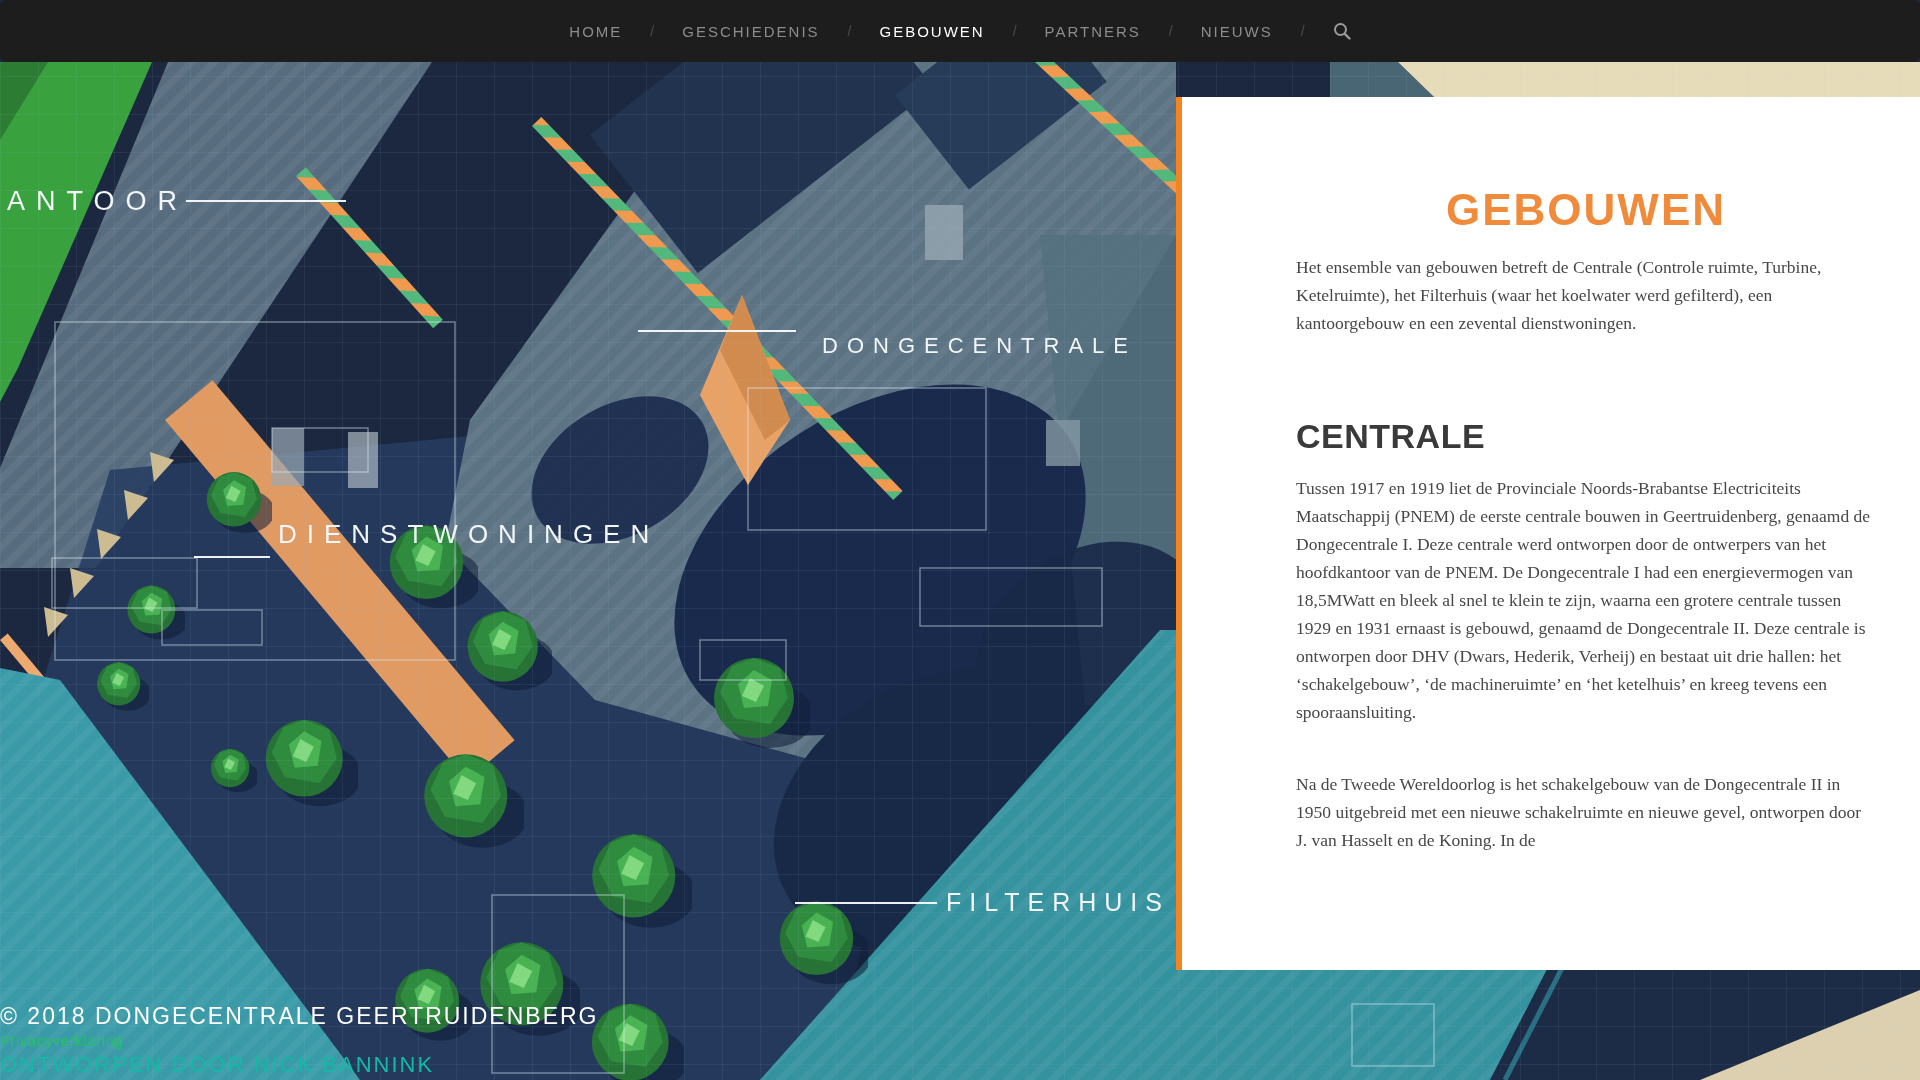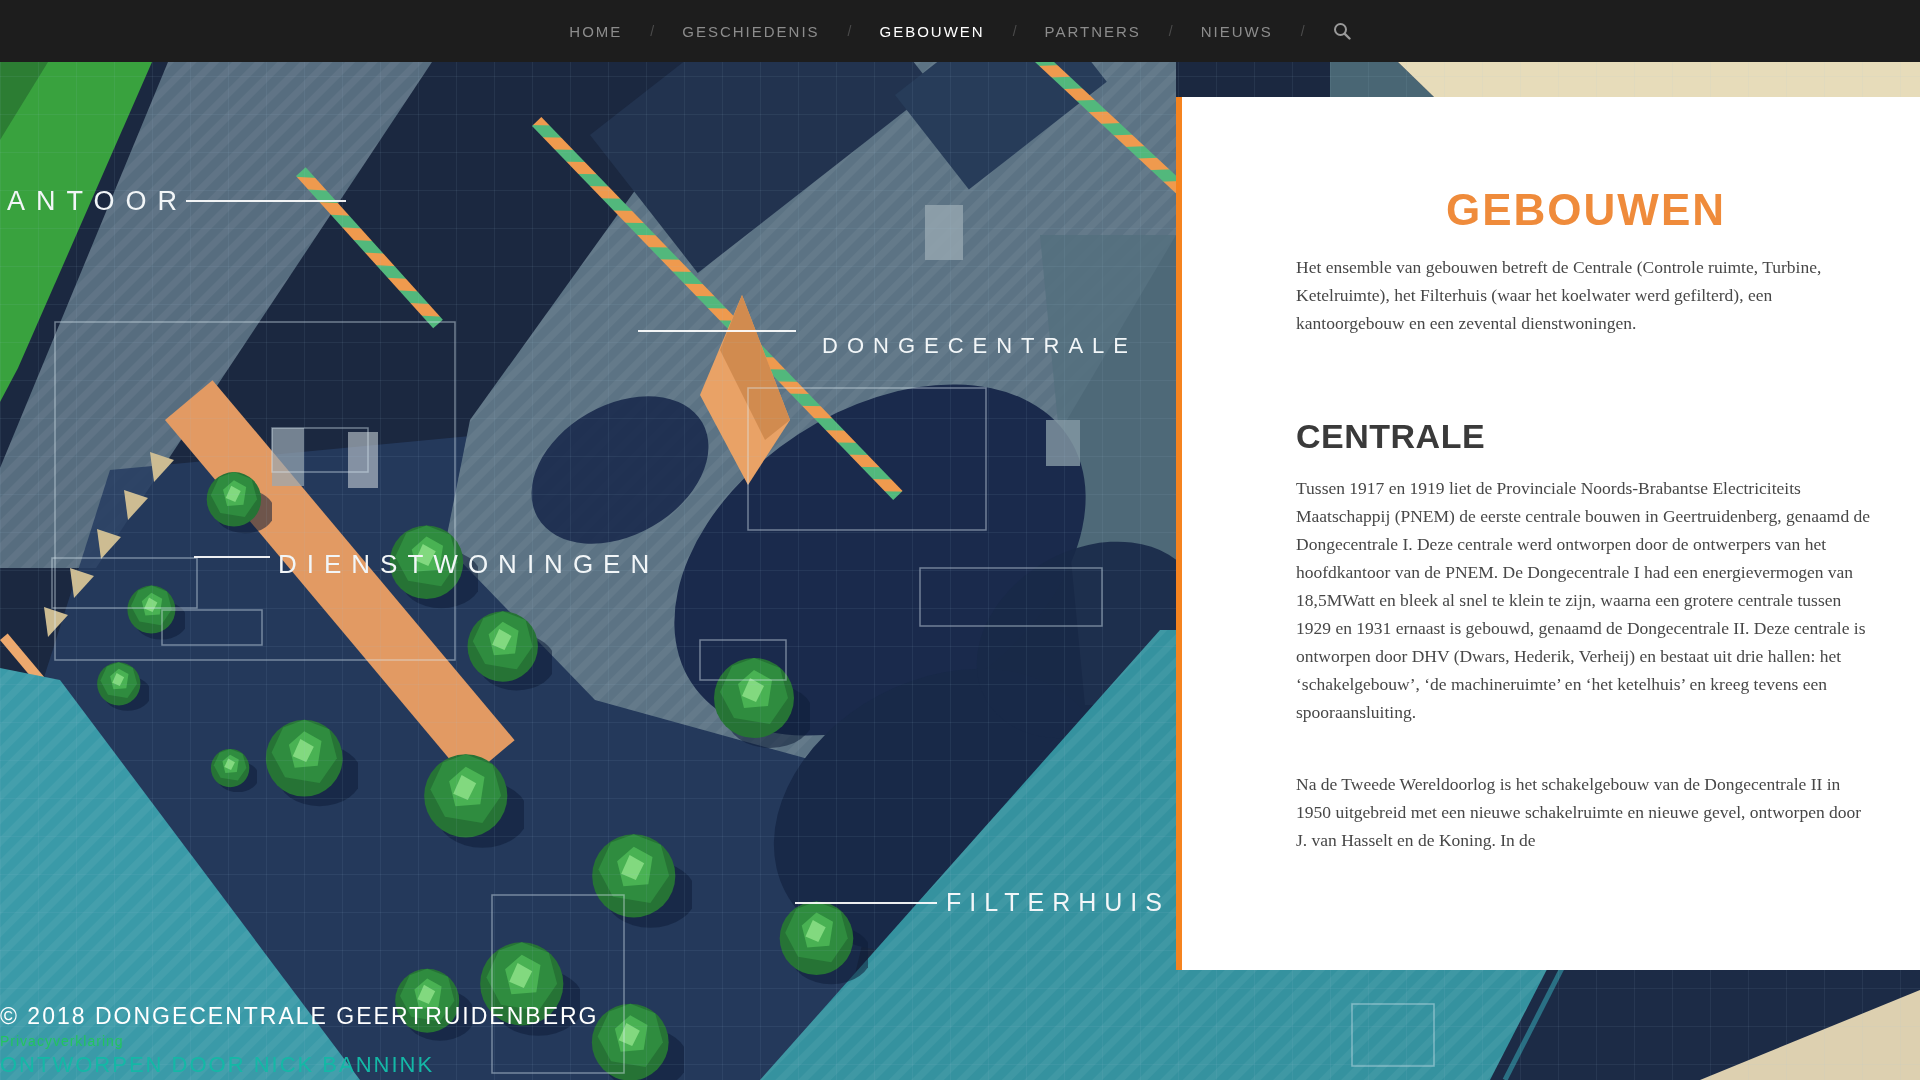--- a/index.html
+++ b/index.html
@@ -1,39 +1,39 @@
 <!DOCTYPE html>
 <html><head>
 <meta charset="utf-8">
 <style>
   html,body{margin:0;padding:0;width:1920px;height:1080px;overflow:hidden;background:#1b2840;
             font-family:"Liberation Sans",sans-serif;}
   #app{position:relative;width:1920px;height:1080px;overflow:hidden;}
 
   
   .nav{position:absolute;top:0;left:0;width:1920px;height:62px;background:#1d1d1d;z-index:10;
-       display:flex;align-items:center;justify-content:center;}
+       display:flex;align-items:center;justify-content:center;border-radius:6px;}
   .nav-item{color:#8c8c8c;font-size:15px;letter-spacing:2px;font-weight:500;margin:0 14px;
             cursor:pointer;white-space:nowrap;}
   .nav-item.active{color:#ffffff;}
   .nav-sep{color:#4b4b4b;font-size:14px;margin:0 14px;}
   .nav-search{margin:0 14px;display:flex;align-items:center;cursor:pointer;}
 
   
   .map{position:absolute;top:0;left:0;z-index:1;}
 
   
   .map-label{position:absolute;color:#f2f6f8;font-weight:300;z-index:3;white-space:nowrap;
              font-family:"Liberation Sans",sans-serif;}
   .leader{position:absolute;height:2px;background:rgba(255,255,255,.92);z-index:3;}
   .lbl-kantoor{left:-22px;top:186px;font-size:27px;letter-spacing:11px;}
   .line-kantoor{left:186px;top:200px;width:160px;}
   .lbl-donge{left:822px;top:316px;font-size:22px;letter-spacing:9px;margin-top:17px;}
   .line-donge{left:638px;top:330px;width:158px;}
-  .lbl-dienst{left:278px;top:549px;font-size:26px;letter-spacing:10px;}
+  .lbl-dienst{left:278px;top:519px;font-size:26px;letter-spacing:10px;}
   .line-dienst{left:194px;top:556px;width:76px;}
   .lbl-filter{left:946px;top:888px;font-size:25px;letter-spacing:8px;}
   .line-filter{left:795px;top:902px;width:142px;}
 
   
   .panel{position:absolute;left:1176px;top:97px;width:744px;height:873px;background:#ffffff;
          border-left:6px solid #f5831f;box-sizing:border-box;z-index:5;overflow:hidden;}
   .panel-inner{padding:0 44px 0 114px;}
   .panel-title{margin:88px 0 0 0;text-align:center;color:#ef8b3b;font-size:44px;font-weight:800;
                letter-spacing:2px;}

